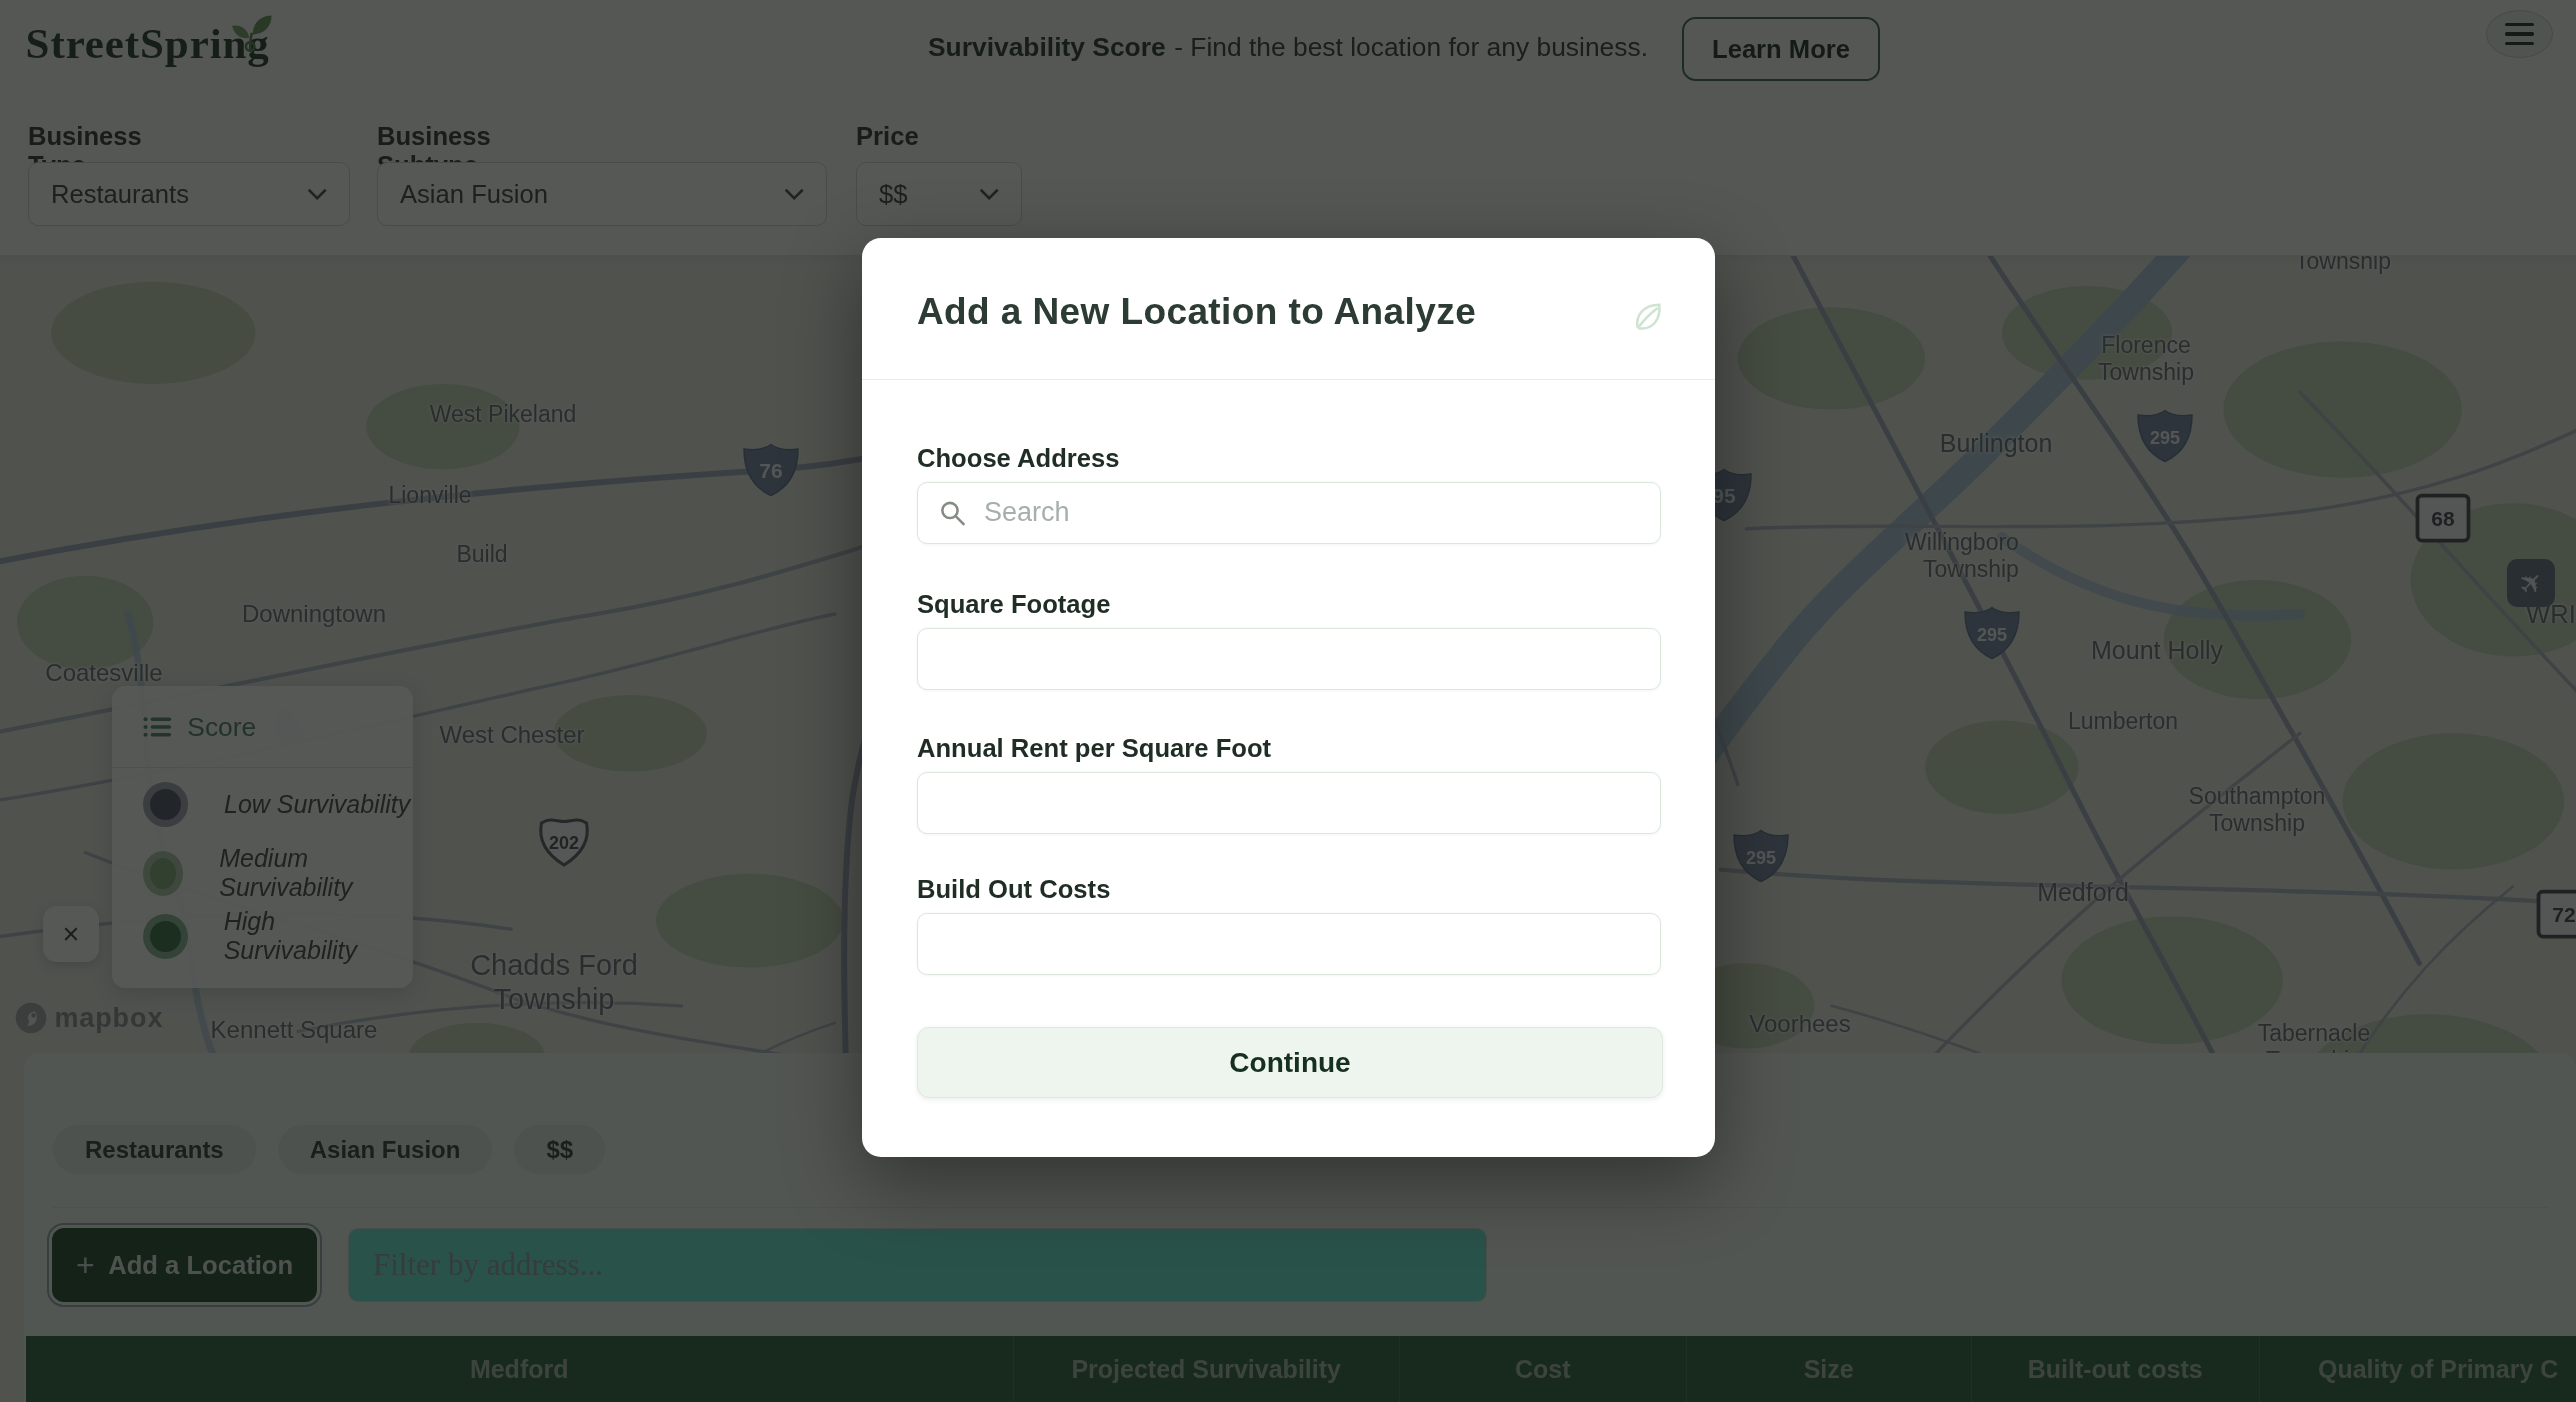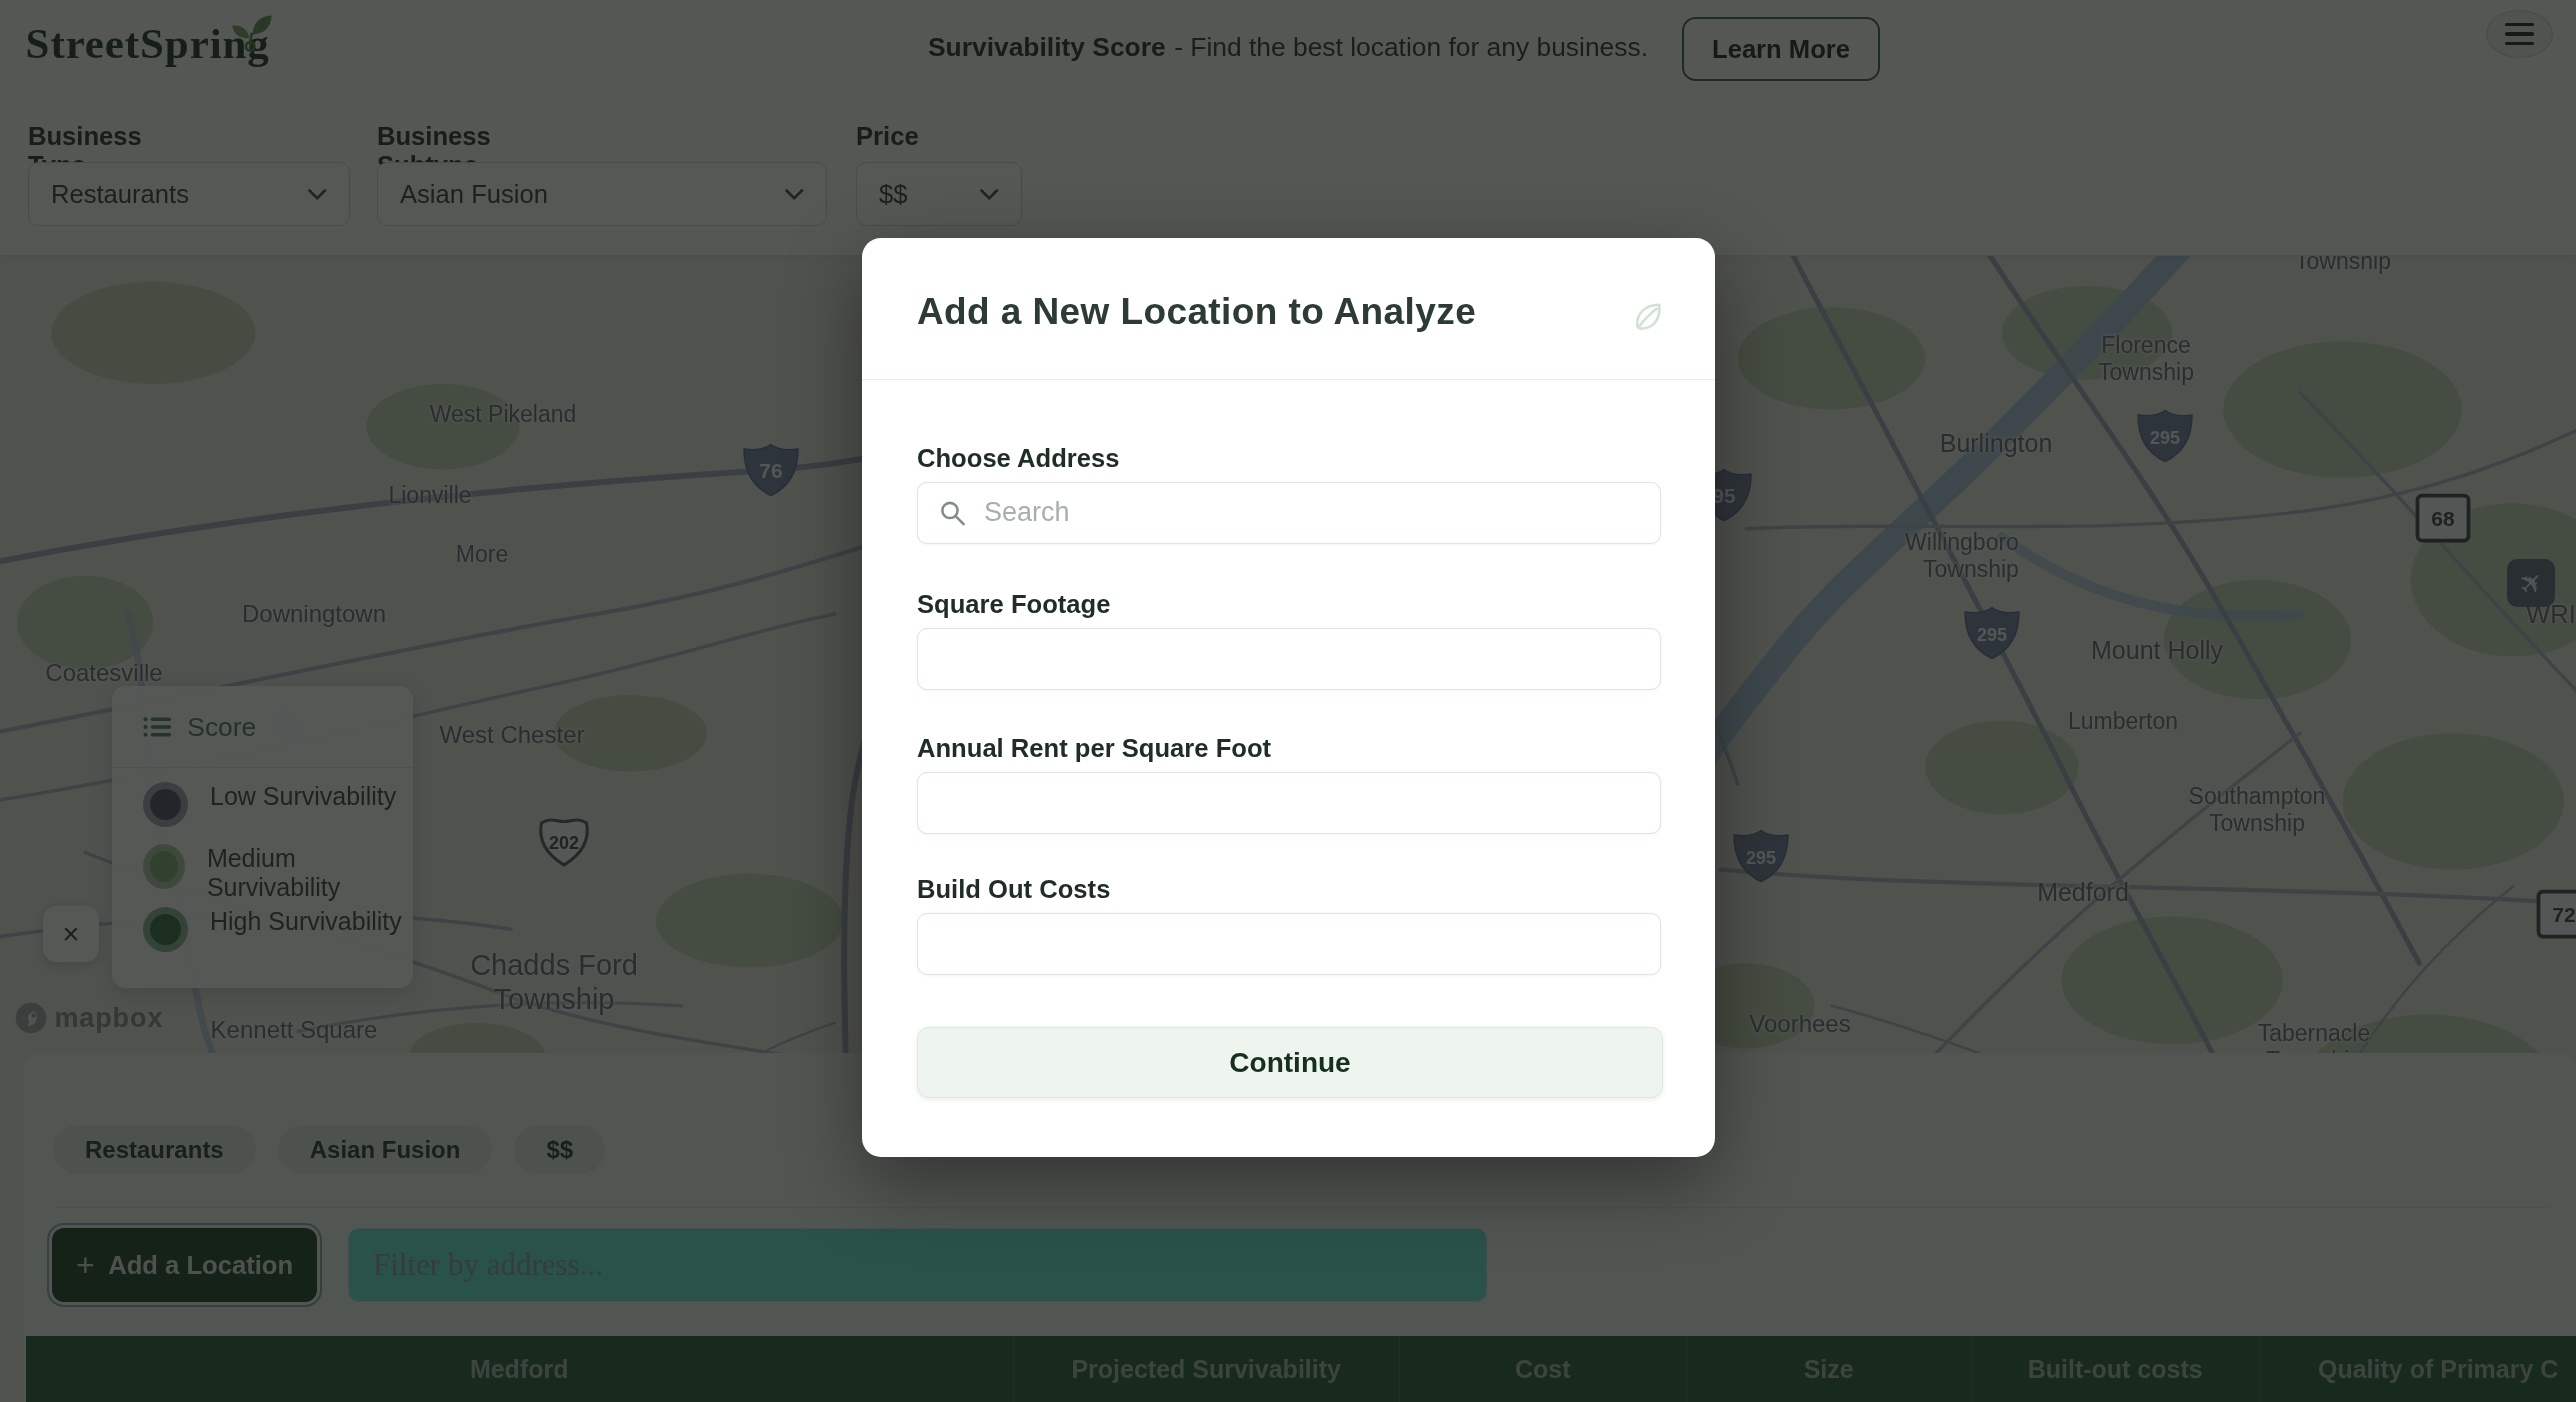--- a/index.html
+++ b/index.html
@@ -28,21 +28,21 @@
   
   .map{position:absolute;left:0;top:256px;width:2576px;height:1147px;background:#e9e8e3;overflow:hidden;z-index:1;}
   .town-label{position:absolute;transform:translate(-50%,-50%);text-align:center;color:#5d6670;line-height:1.16;white-space:nowrap;text-shadow:0 0 2.6px rgba(255,255,255,.95),0 0 5.1px rgba(255,255,255,.8);}
   .shield{position:absolute;transform:translate(-50%,-50%);}
   .airport{position:absolute;width:48px;height:48px;border-radius:10.2px;background:#5d6880;display:flex;align-items:center;justify-content:center;transform:translate(-50%,-50%);}
   .airport span{color:#eef1f6;font-size:29px;transform:rotate(-45deg);}
   
   .legend{position:absolute;left:112px;top:430px;width:301px;height:302px;background:rgba(255,255,255,.94);border-radius:13.6px;box-shadow:0 5.1px 20.4px rgba(30,40,32,.18);}
   .legend-head{position:absolute;left:31px;top:25.6px;display:flex;align-items:center;gap:15.3px;font-size:26.4px;color:#457a57;}
   .legend-div{position:absolute;left:0;top:81px;width:100%;height:0;border-top:1.7px solid #e3e7e2;}
-  .legend-item{position:absolute;left:31px;display:flex;gap:22px;font-size:25px;color:#36423b;}
+  .legend-item{position:absolute;left:31px;display:flex;align-items:center;gap:36px;font-size:25px;color:#36423b;font-style:italic;}
   .ldot{width:31px;height:31px;border-radius:50%;box-sizing:content-box;}
   .legend-close{position:absolute;left:43px;top:650px;width:56px;height:56px;border-radius:13.6px;background:#fdfdfc;box-shadow:0 3.4px 12px rgba(30,40,32,.2);display:flex;align-items:center;justify-content:center;font-size:29px;color:#28362c;cursor:pointer;}
   .mapbox-logo{position:absolute;left:13.6px;top:745px;display:flex;align-items:center;gap:6.8px;opacity:.8;}
   .mapbox-word{font-size:27px;font-weight:700;color:#6c7277;letter-spacing:0.9px;}
   
   .panel{position:absolute;left:24px;top:1053px;width:2552px;height:349px;background:#f1f6f0;border-radius:15.3px 15.3px 0 0;z-index:3;}
   .chips{position:absolute;left:29px;top:72px;display:flex;gap:22px;}
   .chip{height:49px;padding:0 32px;border-radius:851px;background:#e1eae0;display:flex;align-items:center;font-size:24px;font-weight:600;color:#24342a;}
   .panel-div{position:absolute;left:29px;top:154px;width:2496px;border-top:1.7px solid #dde5dc;}
   .add-btn{position:absolute;left:28px;top:175px;width:265px;height:74px;background:#123e23;border-radius:12px;outline:2.6px solid #8ca0b0;outline-offset:3.4px;display:flex;align-items:center;justify-content:center;gap:13.6px;font-size:25.6px;font-weight:800;color:#dfe8e1;cursor:pointer;}
@@ -194,21 +194,21 @@
       <div class="town-label" style="left: 2343px; top: 5.1px; font-size: 23px;">
         <div>Township</div>
       </div>
       <div class="town-label" style="left: 503px; top: 158px; font-size: 23px;">
         <div>West Pikeland</div>
       </div>
       <div class="town-label" style="left: 430px; top: 239px; font-size: 23px;">
         <div>Lionville</div>
       </div>
       <div class="town-label" style="left: 482px; top: 298px; font-size: 23px;">
-        <div>More</div>
+        <div>Build</div>
       </div>
       <div class="town-label" style="left: 314px; top: 358px; font-size: 24px;">
         <div>Downingtown</div>
       </div>
       <div class="town-label" style="left: 104px; top: 417px; font-size: 24px;">
         <div>Coatesville</div>
       </div>
       <div class="town-label" style="left: 512px; top: 479px; font-size: 24px;">
         <div>West Chester</div>
       </div>

